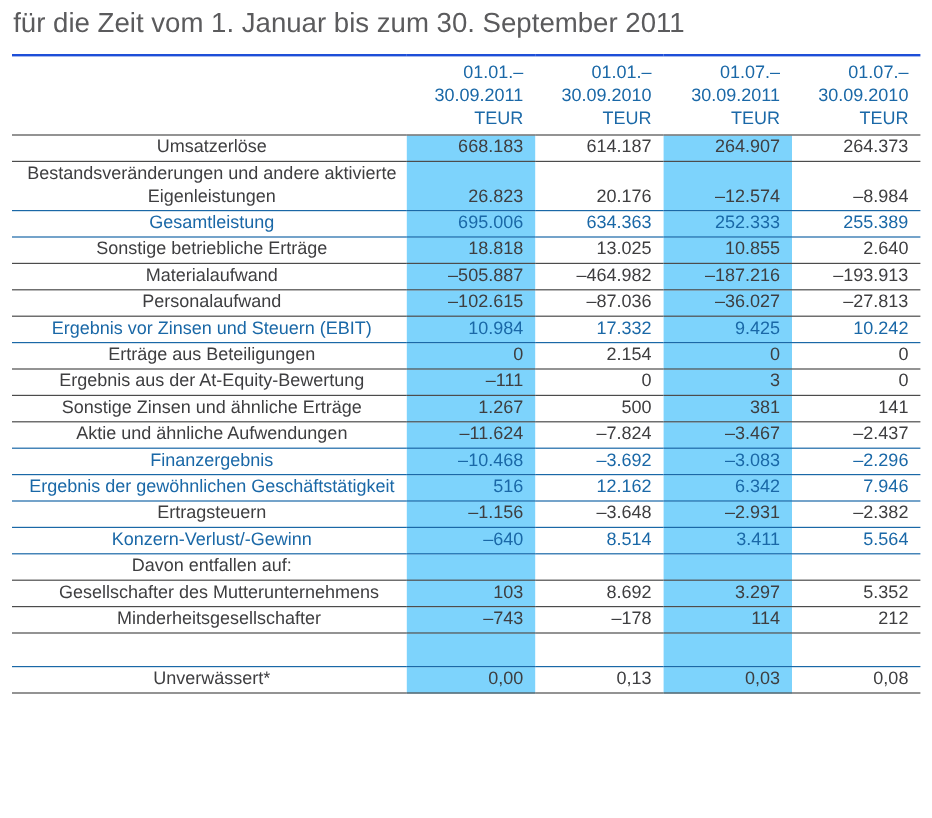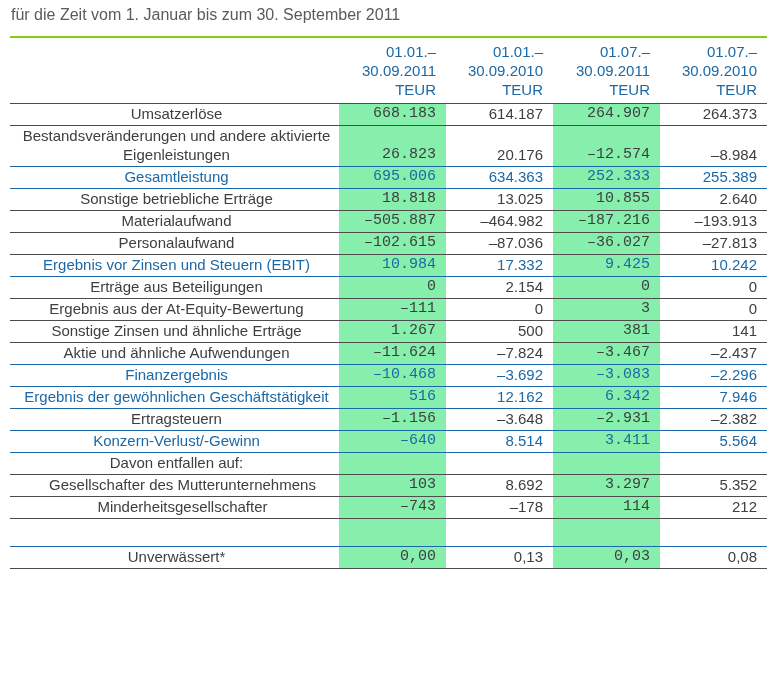--- a/index.html
+++ b/index.html
@@ -13,38 +13,38 @@
 
   .title {
     color: #2e74ad;
     font-size: 29px;
     font-weight: 300;
     margin: 2px 0 9px 1px;
     letter-spacing: 0.2px;
   }
   .subtitle {
     color: #5b5b5d;
-    font-size: 16px;
+    font-size: 23px;
     font-weight: 300;
     margin: 0 0 12px 1px;
   }
 
   table.gv {
     width: 757px;
     border-collapse: collapse;
     table-layout: fixed;
     font-size: 15px;
     color: #3e3e40;
   }
   table.gv col.c-label { width: 329px; }
   table.gv col.c-val   { width: 107px; }
 
   
   table.gv thead th {
-    border-top: 2px solid #84cc16;
+    border-top: 2px solid #1d4ed8;
     border-bottom: 1px solid #4c4c4c;
     color: #1a68a7;
     font-weight: normal;
     text-align: right;
     vertical-align: bottom;
     padding: 4px 10px 4px 0;
     height: 52px;
     line-height: 19px;
   }
   table.gv thead th.lab { padding: 0; }
@@ -52,21 +52,21 @@
   
   table.gv td {
     vertical-align: bottom;
     height: 18px;
     padding: 0 0 2px 0;
     line-height: 19px;
   }
   table.gv td.label  { padding-left: 4px; text-align: center; }
   table.gv td.label.indent { padding-left: 16px; }
   table.gv td.value  { text-align: right; padding-right: 10px; }
-  table.gv td.shaded { background: #86efac; font-family: Liberation Mono, monospace; }
+  table.gv td.shaded { background: #7dd3fc; }
 
   tr.b-dark  td { border-bottom: 1px solid #4c4c4c; }
   tr.b-blue  td { border-bottom: 1px solid #1a68a7; }
   tr.highlight td { color: #1a68a7; }
   tr.spacer td { height: 25px; }
 </style>
 </head>
 <body>
 
 <div class="page">

